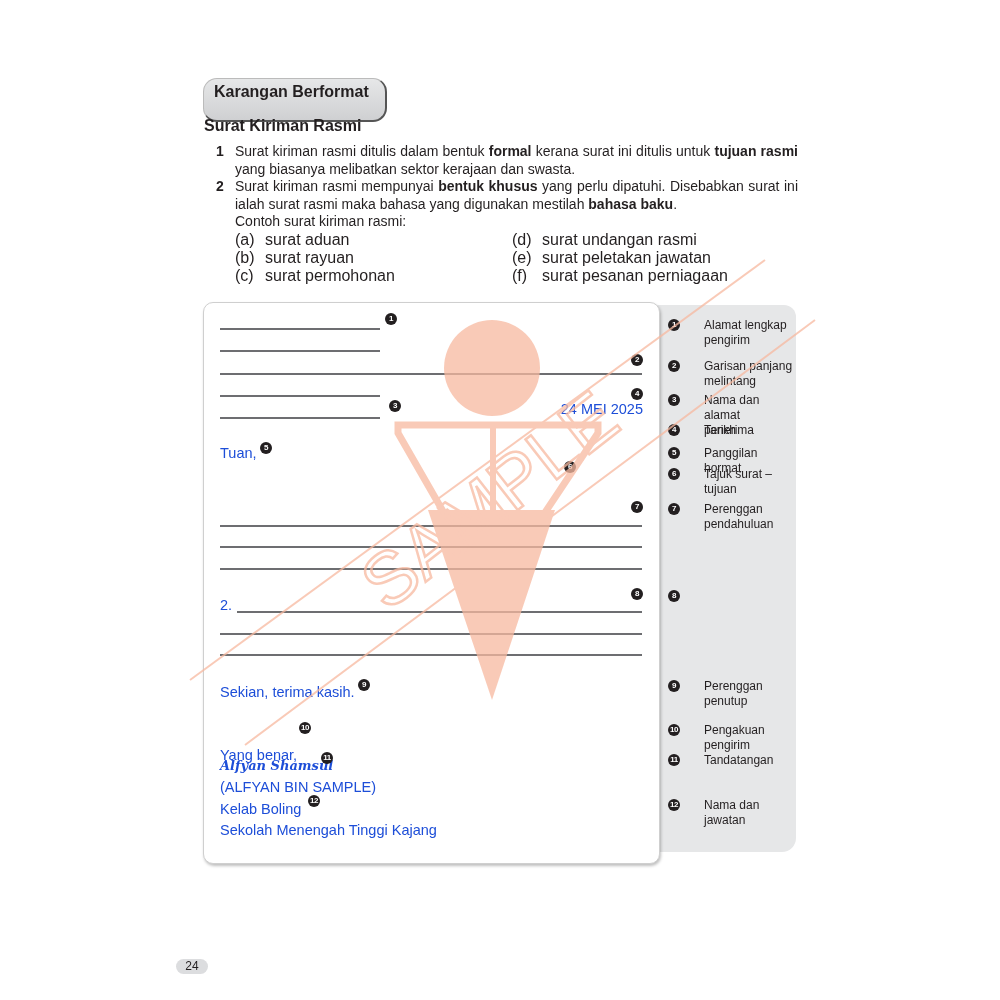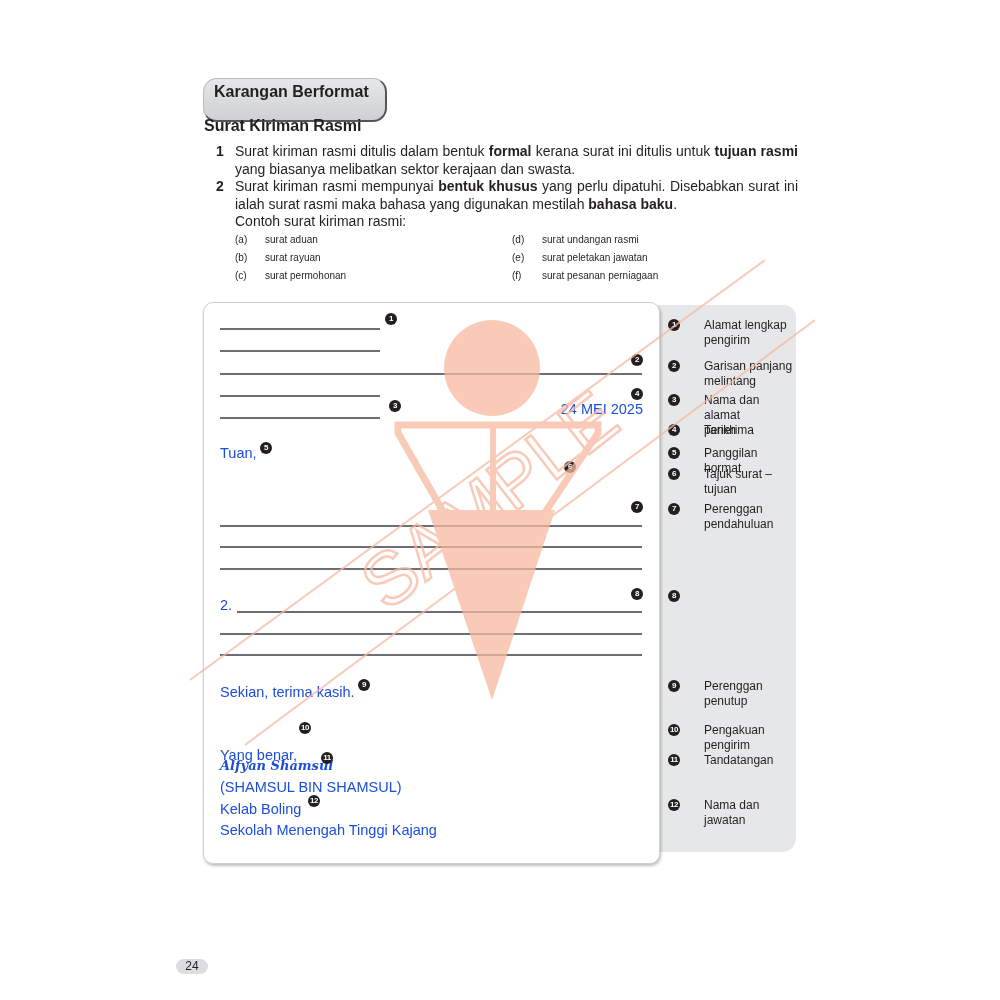--- a/index.html
+++ b/index.html
@@ -19,21 +19,21 @@
     }
     .para {
       position: absolute; left: 216px; width: 582px;
       font-family: "Liberation Sans", sans-serif; font-size: 14px; line-height: 17.5px; text-align: justify;
     }
     .para .num { position: absolute; left: 0; font-weight: bold; }
     .para .txt { margin-left: 19px; display: block; }
     .p1 { top: 143px; }
     .p2 { top: 178px; }
     .contoh { position: absolute; left: 235px; top: 213px; font-family: "Liberation Sans", sans-serif; font-size: 14px; }
-    .ex { position: absolute; font-family: "Liberation Sans", sans-serif; font-size: 10px; line-height: 18px; }
+    .ex { position: absolute; font-family: "Liberation Sans", sans-serif; font-size: 16px; line-height: 18px; }
     .ex .k { display: inline-block; width: 30px; }
 
     .letter-box {
       position: absolute; left: 203px; top: 302px; width: 457px; height: 562px;
       background: #fff; border: 1px solid #cfcfcf; border-radius: 10px;
       box-shadow: 1px 2px 3px rgba(0,0,0,0.25); z-index: 2;
     }
     .side-panel {
       position: absolute; left: 640px; top: 305px; width: 156px; height: 547px;
       background: #e6e7e8; border-radius: 0 12px 14px 0; z-index: 1;
@@ -114,21 +114,21 @@
   <div class="ln" style="left:33px; top:308px; width:405px;"></div>
   <div class="ln" style="left:16px; top:330px; width:422px;"></div>
   <div class="ln" style="left:16px; top:351px; width:422px;"></div>
 
   <div class="lt" style="left:16px; top:381px;">Sekian, terima kasih.</div>
   <div class="badge" style="left:154px; top:376px;">9</div>
   <div class="lt" style="left:16px; top:424px;margin-top:20px;">Yang benar,</div>
   <div class="badge" style="left:95px; top:419px;">10</div>
   <div class="lt sig" style="left:16px; top:455px;">Alfyan Shamsul</div>
   <div class="badge" style="left:117px; top:449px;">11</div>
-  <div class="lt" style="left:16px; top:476px;">(SHAMSUL BIN SHAMSUL)</div>
+  <div class="lt" style="left:16px; top:476px;">(ALFYAN BIN SAMPLE)</div>
   <div class="lt" style="left:16px; top:498px;">Kelab Boling</div>
   <div class="badge" style="left:104px; top:492px;">12</div>
   <div class="lt" style="left:16px; top:519px;">Sekolah Menengah Tinggi Kajang</div>
 </div>
 
 <div class="legend-item" style="top:318px; z-index:2;">
     <span class="badge">1</span>
     <span class="lbl">Alamat lengkap pengirim</span>
   </div>
 <div class="legend-item" style="top:359px; z-index:2;">

